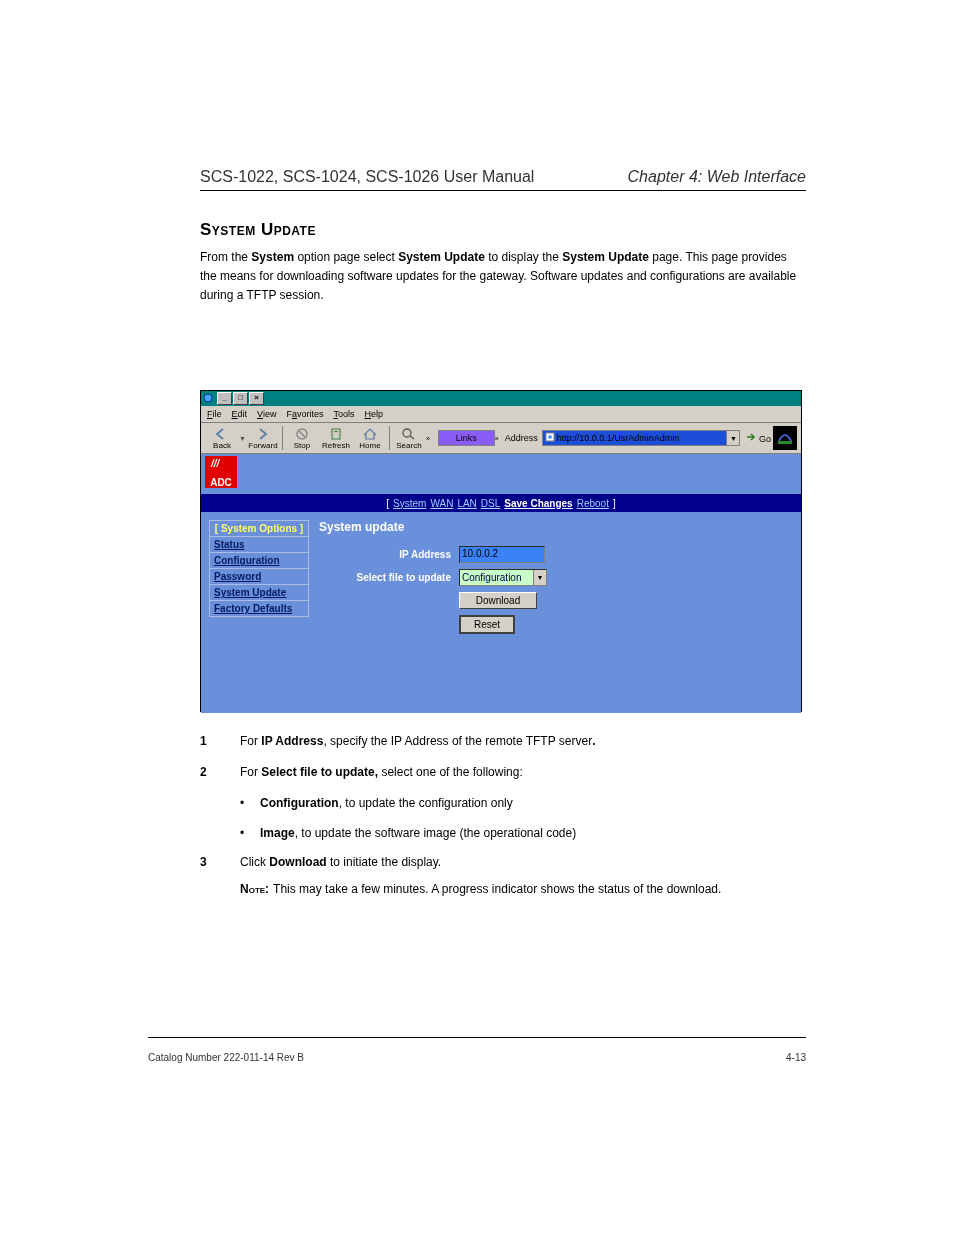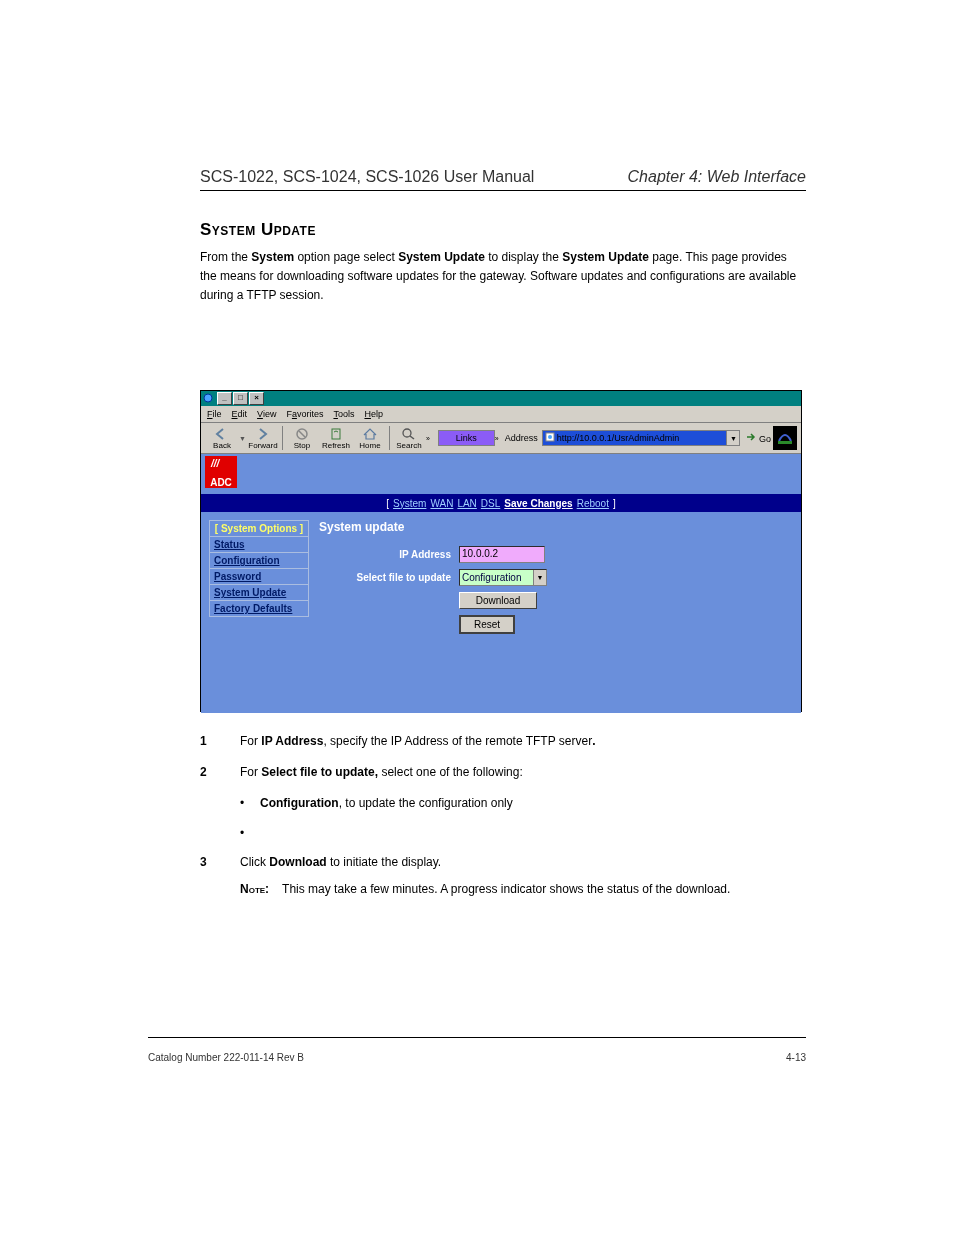--- a/index.html
+++ b/index.html
@@ -260,21 +260,21 @@
     align-items:center;
     margin-bottom:6px;
   }
   .form-row label {
     width: 132px;
     text-align:right;
     padding-right:8px;
     font-weight:bold;
   }
   .text-input {
-    background:#f0abfc;
+    background:#3b82f6;
     color:#000;
     border:1px inset #808080;
     font-size:10px;
     padding:1px 2px;
     width:80px;
     height:13px;
   }
   .select-input {
     background:#c8ffc8;
     color:#000040;
@@ -346,21 +346,21 @@
   }
   .sub-dot { width: 20px; }
   .note {
     margin-left:40px;
     margin-top:-4px;
     margin-bottom:10px;
   }
   .note-label {
     font-variant: small-caps;
     font-weight: 600;
-    margin-right:13px;
+    margin-right:4px;
   }
 
   
   .footer-block {
     position:absolute;
     left: 148px;
     right: 148px;
     bottom: 172px;
   }
   .hr-foot {
@@ -556,20 +556,21 @@
       <div class="step-text">
         <span>For </span><b>Select file to update,</b><span> select one of the following:</span>
       </div>
     </div>
     <div class="sub-bullet">
       <div class="sub-dot">•</div>
       <div><b>Configuration</b><span>, to update the configuration only</span></div>
     </div>
     <div class="sub-bullet">
       <div class="sub-dot">•</div>
+      <div><b>Image</b><span>, to update the software image (the operational code)</span></div>
     </div>
 
     <div class="step">
       <div class="step-num">3</div>
       <div class="step-text">
         <span>Click </span><b>Download</b><span> to initiate the display.</span>
       </div>
     </div>
     <div class="note">
       <span class="note-label">Note:</span><span>This may take a few minutes. A progress indicator shows the status of the download.</span>

